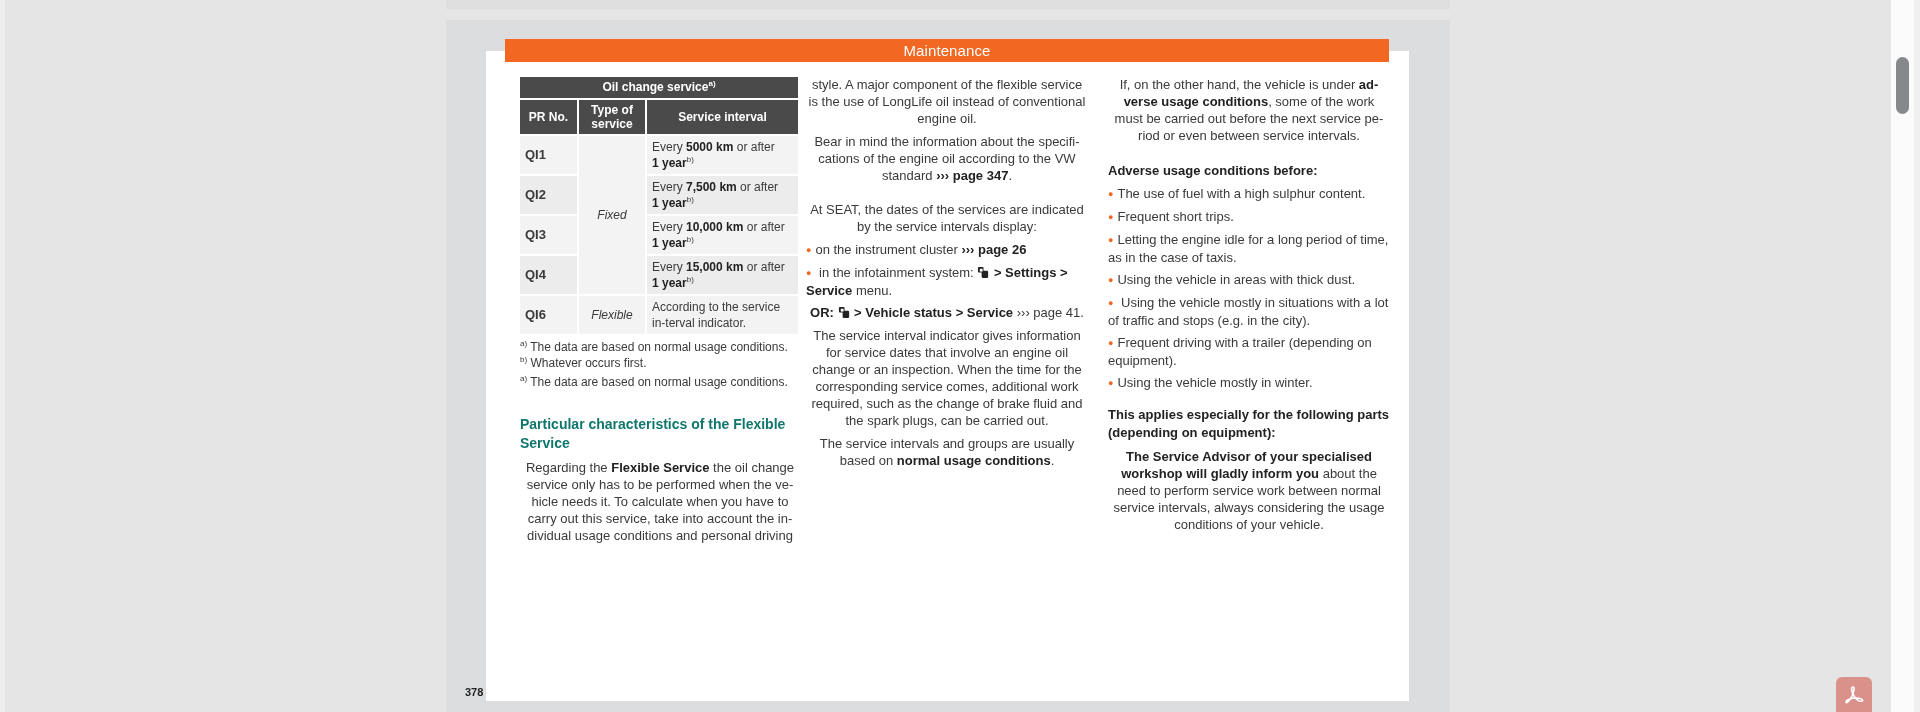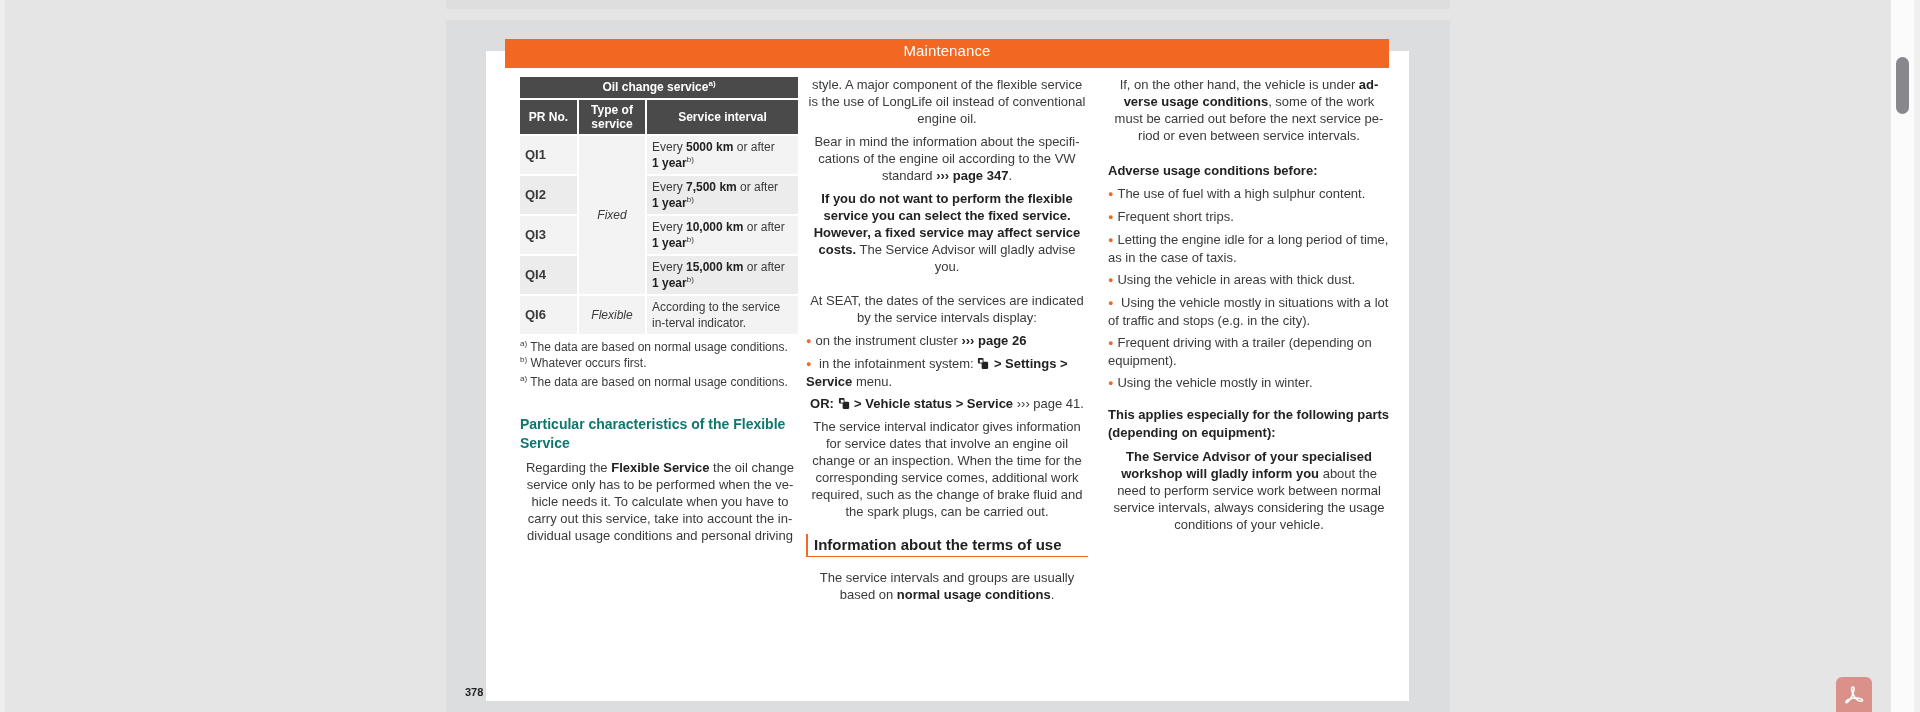--- a/index.html
+++ b/index.html
@@ -16,21 +16,21 @@
   }
   .page-frame {
     position: absolute; left: 446px; top: 20px; width: 1004px; height: 700px;
     background: #dcdddf;
   }
   .page {
     position: absolute; left: 486px; top: 51px; width: 923px; height: 650px;
     background: #ffffff;
   }
   .title-bar {
-    position: absolute; left: 505px; top: 39px; width: 884px; height: 29px;
+    position: absolute; left: 505px; top: 39px; width: 884px; height: 23px;
     background: #f26722; color: #fff; text-align: center;
     font-size: 15px; line-height: 23px; letter-spacing: 0.1px;
   }
   .page-number {
     position: absolute; left: 465px; top: 686px; font-size: 11px; font-weight: bold; color: #222;
   }
 
   .col { position: absolute; top: 75px; font-size: 13px; line-height: 17px; color: #3a3a3a; }
   .col1 { left: 520px; width: 280px; }
   .col2 { left: 806px; width: 282px; top: 76px; }
@@ -122,37 +122,35 @@
 
   <div class="fn"><sup>a)</sup><span> The data are based on normal usage conditions.</span></div>
 
   <h3 class="sub">Particular characteristics of the Flexible Service</h3>
   <p style="margin-top:6px"><span>Regarding the </span><b>Flexible Service</b><span> the oil change service only has to be performed when the ve-hicle needs it. To calculate when you have to carry out this service, take into account the in-dividual usage conditions and personal driving</span></p>
 </div>
 
 <div class="col col2">
   <p>style. A major component of the flexible service is the use of LongLife oil instead of conventional engine oil.</p>
   <p><span>Bear in mind the information about the specifi-cations of the engine oil according to the VW standard </span><b class="arrow">››› page 347</b><span>.</span></p>
-  <p><b>If you do not want to perform the flexible service you can select the fixed service. However, a fixed service may affect service costs.</b><span> The Service Advisor will gladly advise you.</span></p>
   <p style="margin-top:17px">At SEAT, the dates of the services are indicated by the service intervals display:</p>
   <ul class="bul">
     <li><span>on the instrument cluster </span><b class="arrow">››› page 26</b></li>
     <li><span> in the infotainment system: </span><svg class="icon-info" viewBox="0 0 14 14">
           <rect x="1" y="1" width="6" height="6" rx="1" fill="#222"></rect>
           <rect x="5" y="5" width="7" height="8" rx="1.5" fill="#222"></rect>
           <rect x="3" y="3" width="3" height="3" fill="#fff"></rect>
         </svg><b> &gt; Settings &gt; Service</b><span> menu.</span></li>
   </ul>
   <p><b>OR: </b><svg class="icon-info" viewBox="0 0 14 14">
         <rect x="1" y="1" width="6" height="6" rx="1" fill="#222"></rect>
         <rect x="5" y="5" width="7" height="8" rx="1.5" fill="#222"></rect>
         <rect x="3" y="3" width="3" height="3" fill="#fff"></rect>
       </svg><b> &gt; Vehicle status &gt; Service </b><span>››› page 41</span><span>.</span></p>
   <p>The service interval indicator gives information for service dates that involve an engine oil change or an inspection. When the time for the corresponding service comes, additional work required, such as the change of brake fluid and the spark plugs, can be carried out.</p>
-  <div class="section-head">Information about the terms of use</div>
   <p><span>The service intervals and groups are usually based on </span><b>normal usage conditions</b><span>.</span></p>
 </div>
 
 <div class="col col3">
   <p><span>If, on the other hand, the vehicle is under </span><b>ad-verse usage conditions</b><span>, some of the work must be carried out before the next service pe-riod or even between service intervals.</span></p>
   <div class="strong-h">Adverse usage conditions before:</div>
   <ul class="bul">
     <li>The use of fuel with a high sulphur content.</li>
     <li>Frequent short trips.</li>
     <li>Letting the engine idle for a long period of time, as in the case of taxis.</li>

